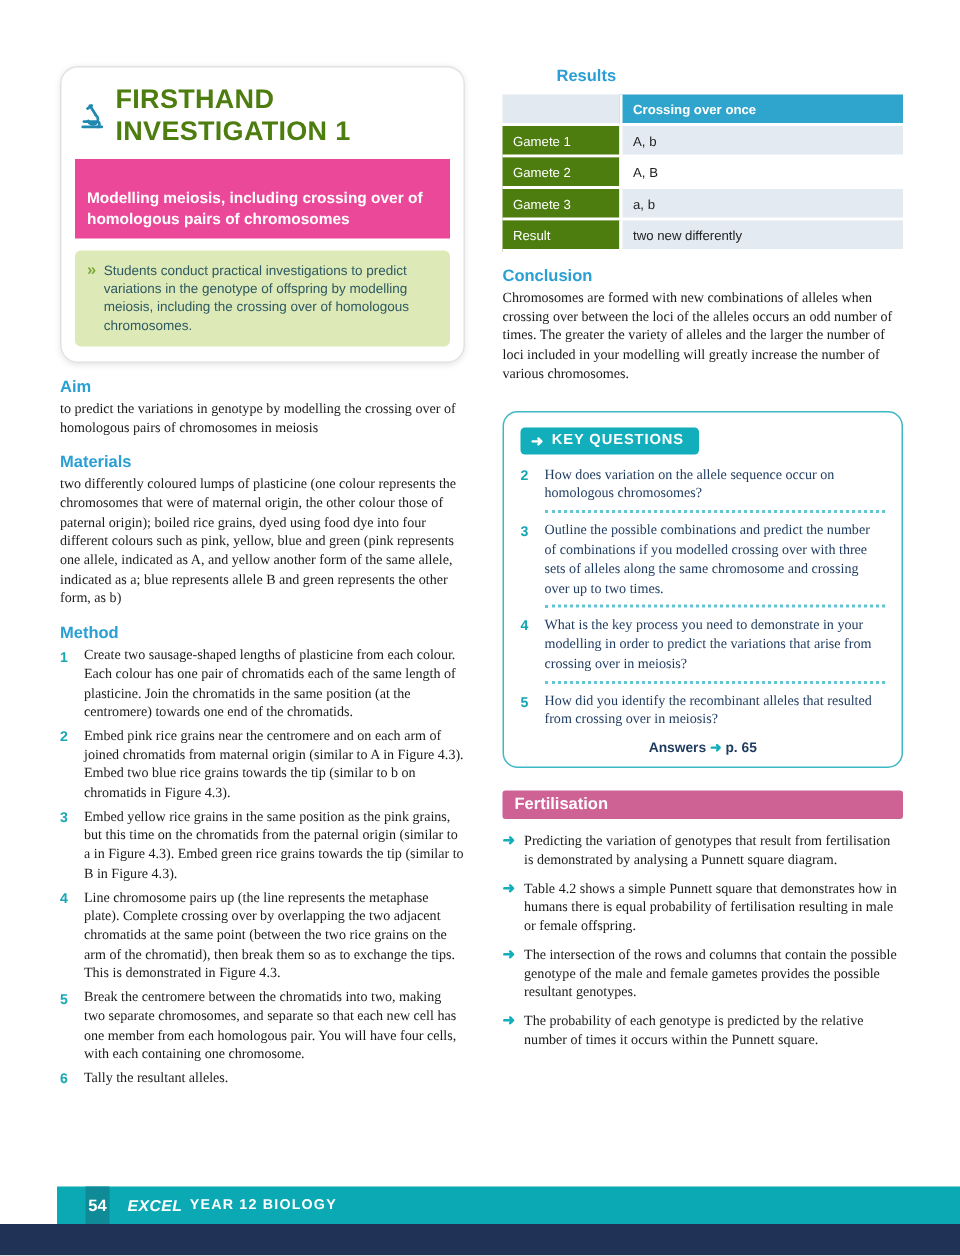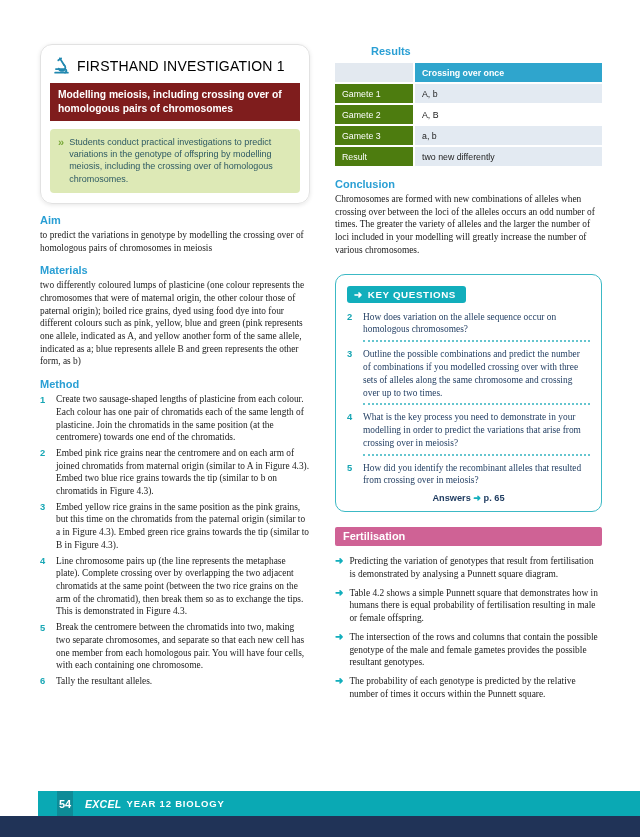--- a/index.html
+++ b/index.html
@@ -9,22 +9,22 @@
   .cols { display:flex; gap:25px; padding:44px 0 0 40px; }
   .col-left { width:270px; }
   .col-right { width:267px; }
 
   .body-text { font-size:9.4px; line-height:12.7px; color:#1b1b1b; }
   .h-blue { font-family:"Liberation Sans", sans-serif; font-weight:bold; font-size:11px; color:#2a9fd4; margin:10px 0 3px; }
 
   
   .inv-card { border:1px solid #e2e2e2; border-radius:12px; padding:10px 9px 10px; box-shadow:0 1px 4px rgba(0,0,0,.10); }
   .inv-title-row { display:flex; align-items:center; gap:6px; margin:1px 0 8px 2px; }
-  .inv-title { font-family:"Liberation Sans",sans-serif; font-weight:normal; font-size:14px; color:#000000; letter-spacing:.2px; }
-  .inv-banner { background:#7f1d1d; color:#fff; font-family:"Liberation Sans",sans-serif; font-weight:bold; font-size:10.3px; line-height:13.5px; padding:5px 8px 6px; margin-bottom:8px; }
+  .inv-title { font-family:"Liberation Sans",sans-serif; font-weight:bold; font-size:18px; color:#4d7c0f; letter-spacing:.2px; }
+  .inv-banner { background:#ec4899; color:#fff; font-family:"Liberation Sans",sans-serif; font-weight:bold; font-size:10.3px; line-height:13.5px; padding:20px 8px 6px; margin-bottom:8px; }
   .syllabus { background:#dde9b6; border-radius:4px; padding:7px 9px 8px 8px; display:flex; gap:5px; font-family:"Liberation Sans",sans-serif; font-size:9px; line-height:12.2px; color:#2e5a63; }
   .syllabus .chev { color:#7aa93a; font-weight:bold; font-size:11px; line-height:12px; flex:none; }
 
   
   .step { display:flex; gap:5px; margin-bottom:3px; }
   .step-num { font-family:"Liberation Sans",sans-serif; font-weight:bold; font-size:9.4px; color:#18a7b5; width:11px; flex:none; padding-top:.5px; }
 
   
   .caption { font-family:"Liberation Sans",sans-serif; font-size:8.8px; line-height:11.8px; color:#222; margin-top:3px; }
   .cap-label { color:#1aa2b0; font-weight:bold; }

